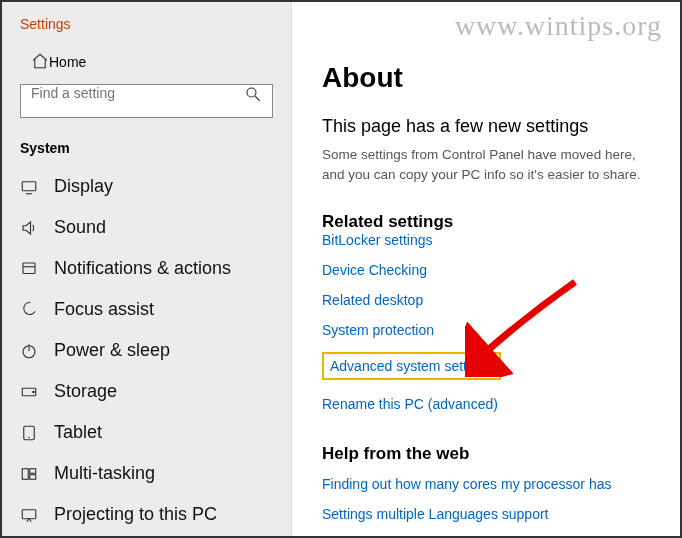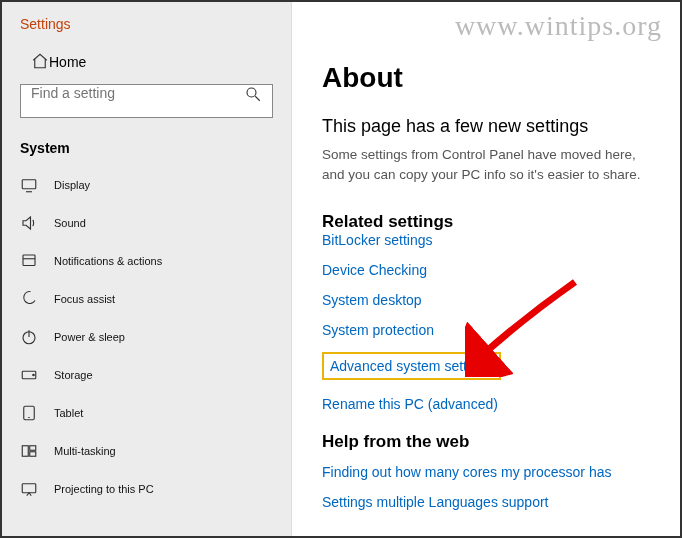--- a/index.html
+++ b/index.html
@@ -6,32 +6,32 @@
 html, body { width: 682px; height: 538px; overflow: hidden; }
 .frame { width: 682px; height: 538px; border: 2px solid #333; position: relative; background: #fff; }
 .watermark { position: absolute; top: 8px; right: 18px; color: #bbb; font-size: 28px; letter-spacing: 1px; text-shadow: 0 0 2px #fff; pointer-events: none; z-index: 50; font-family: Georgia, serif; }
 .sidebar { position: absolute; left: 0; top: 0; width: 290px; height: 100%; background: #ececec; border-right: 1px solid #ddd; padding: 10px 0 0 0; }
 .sidebar-header { font-size: 14px; padding: 4px 0 12px 18px; color: #c2410c; }
 .home-row { display: flex; align-items: flex-end; padding: 8px 0 10px 29px; font-size: 14px; cursor: pointer; }
 .search-box { margin: 4px 18px 14px 18px; height: 34px; border: 1px solid #888; background: #fff; display: flex; align-items: flex-start; padding: 0 10px; font-size: 14px; color: #666; }
 .search-box input { flex: 1; border: none; outline: none; font-size: 14px; color: #333; background: transparent; }
 .category-label { font-weight: 600; font-size: 14px; padding: 8px 0 10px 18px; }
 .nav-list { }
-.nav-item { display: flex; align-items: center; gap: 16px; padding: 10px 0 10px 18px; font-size: 11px; color: #111; cursor: pointer; }
+.nav-item { display: flex; align-items: center; gap: 16px; padding: 10px 0 10px 18px; font-size: 18px; color: #111; cursor: pointer; }
 .nav-icon { width: 18px; height: 18px; display: inline-flex; align-items: center; justify-content: center; flex-shrink: 0; }
 .nav-icon svg { width: 18px; height: 18px; stroke: #333; fill: none; stroke-width: 1.5; }
 .content { position: absolute; left: 290px; top: 0; right: 0; bottom: 0; padding: 60px 30px 10px 30px; overflow: hidden; }
 .page-title { font-size: 28px; font-weight: 700; margin-bottom: 22px; }
 .subheading { font-size: 18px; font-weight: 400; margin-bottom: 8px; }
 .desc { font-size: 13.5px; color: #555; line-height: 1.45; margin-bottom: 28px; max-width: 350px; }
 .related-heading { font-size: 17px; font-weight: 600; }
 .link-list a, .link-list span.link { display: block; color: #0067c0; font-size: 14px; margin-bottom: 14px; cursor: pointer; text-decoration: none; width: fit-content; }
 .highlight-box { border: 2px solid #eab308; padding: 4px 6px; display: inline-block; margin-bottom: 16px; }
 .highlight-box .link { margin-bottom: 0 !important; }
-.help-heading { font-size: 17px; font-weight: 600; margin-top: 20px; margin-bottom: 12px; }
+.help-heading { font-size: 17px; font-weight: 600; margin-top: 32px; margin-bottom: 12px; }
 .arrow { position: absolute; right: 95px; top: 275px; width: 120px; height: 100px; pointer-events: none; z-index: 40; }
 </style>
 </head>
 <body>
 
 <div class="frame">
   <div class="watermark">www.wintips.org</div>
 
   <div class="sidebar">
     <div class="sidebar-header">Settings</div>
@@ -145,21 +145,21 @@
   <div class="content">
     <h1 class="page-title">About</h1>
 
     <div class="subheading">This page has a few new settings</div>
     <div class="desc">Some settings from Control Panel have moved here, and you can copy your PC info so it's easier to share.</div>
 
     <div class="related-heading">Related settings</div>
     <div class="link-list">
       <a>BitLocker settings</a>
       <a>Device Checking</a>
-      <a>System desktop</a>
+      <a>Related desktop</a>
       <a>System protection</a>
       <span class="highlight-box">
         <span class="link">Advanced system settings</span>
       </span>
       <a>Rename this PC (advanced)</a>
     </div>
 
     <div class="help-heading">Help from the web</div>
     <div class="link-list">
       <a>Finding out how many cores my processor has</a>

